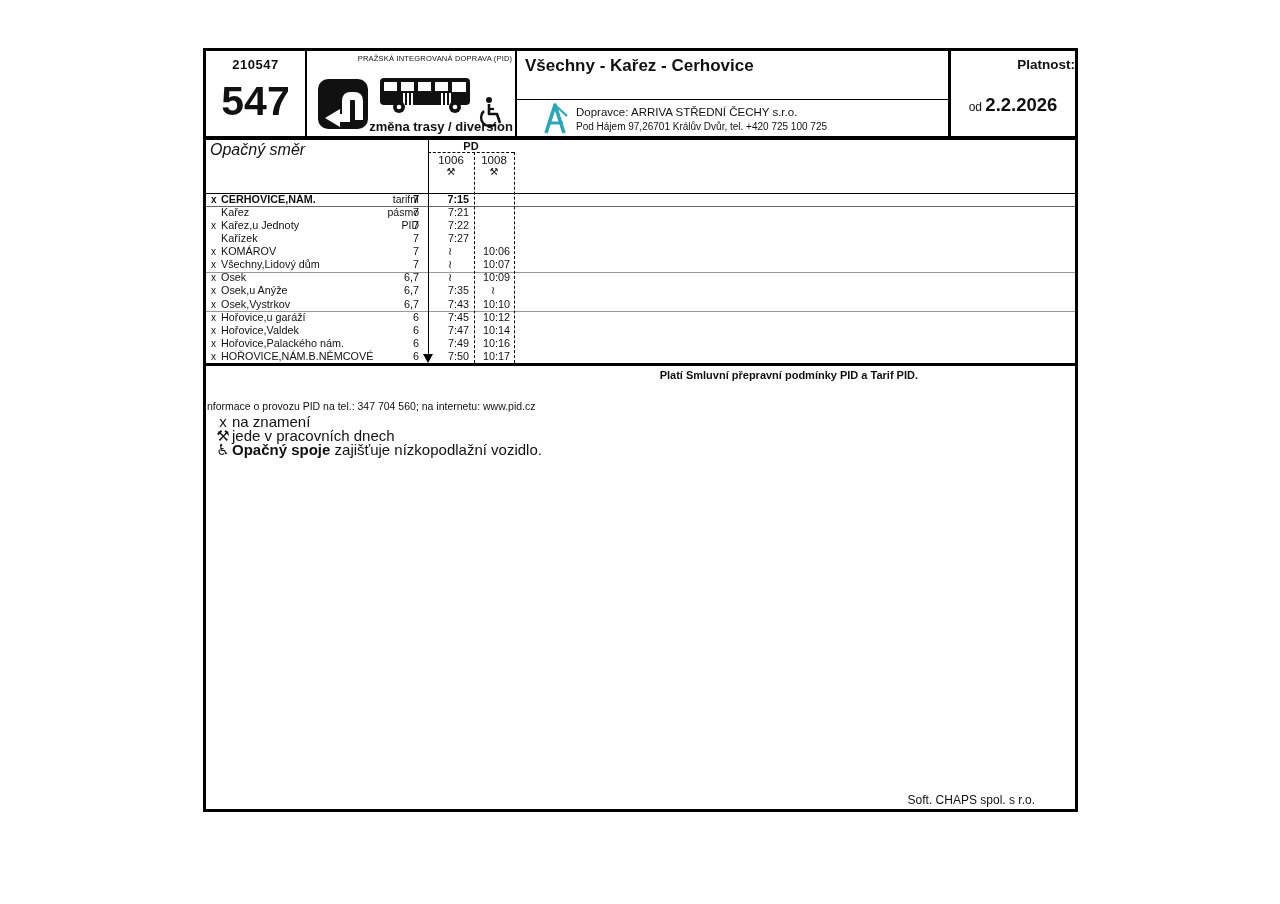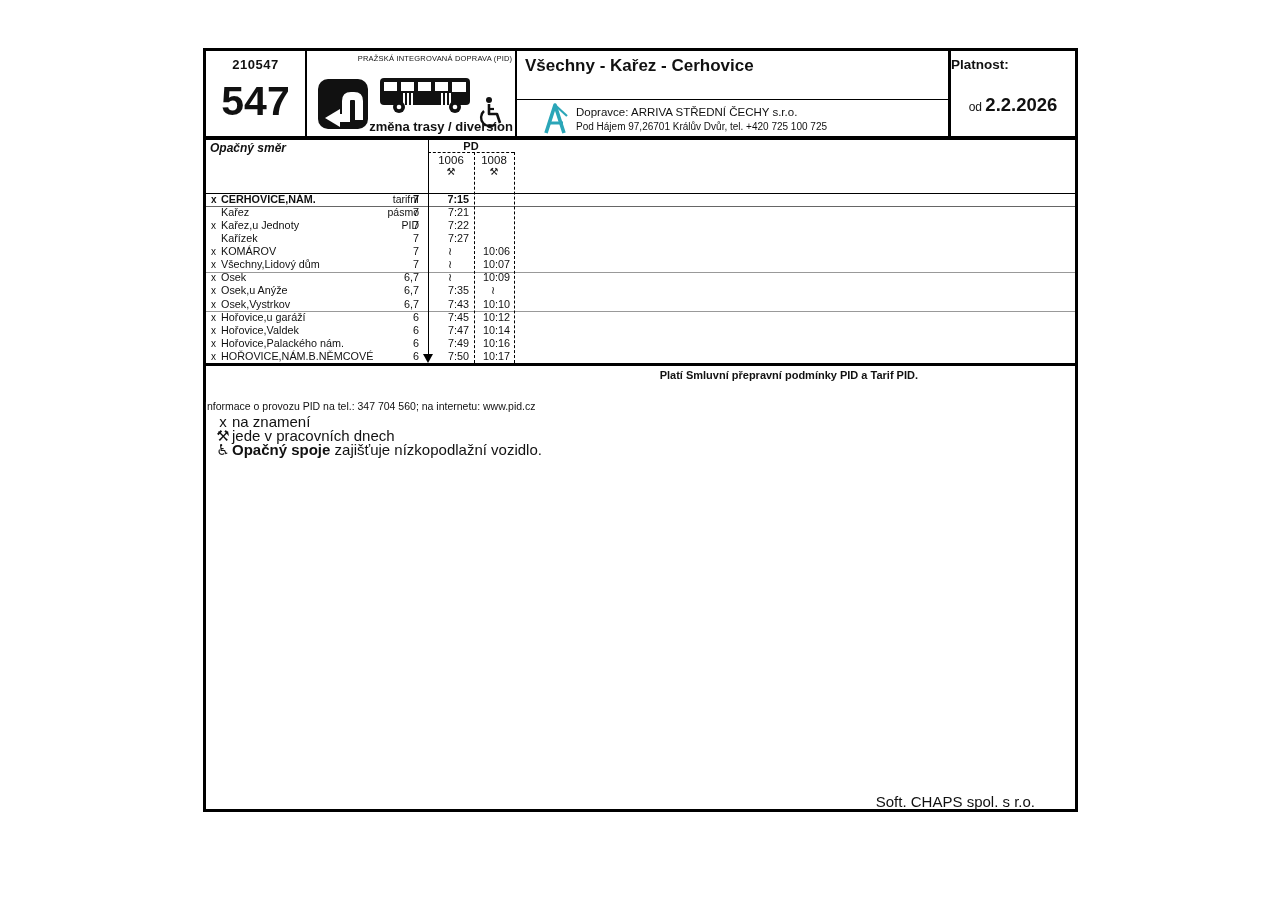--- a/index.html
+++ b/index.html
@@ -18,26 +18,26 @@
   .bus{left:74px;top:27px;}
   .wc{left:173px;top:45px;}
   .zmena{right:2px;bottom:2px;font-size:13px;font-weight:bold;white-space:nowrap;}
   .cell-title{left:311px;top:0;width:431px;height:85px;}
   .route-title{left:8px;top:5px;font-size:17px;font-weight:bold;white-space:nowrap;}
   .title-divider{left:0;top:48px;width:431px;height:0;border-top:1px solid #000;}
   .arriva-logo{left:26px;top:51px;}
   .op1{left:59px;top:55px;font-size:11.5px;white-space:nowrap;}
   .op2{left:59px;top:70px;font-size:10px;white-space:nowrap;}
   .cell-valid{left:742px;top:0;width:127px;height:85px;border-left:3px solid #000;}
-  .valid-label{left:0;top:6px;width:124px;text-align:left;font-size:13.5px;font-weight:bold;}
+  .valid-label{left:0;top:6px;width:124px;text-align:right;font-size:13.5px;font-weight:bold;}
   .valid-date{left:0;top:43px;width:124px;text-align:center;font-size:12px;white-space:nowrap;}
   .valid-date b{font-size:18.5px;}
   .head-bar{left:0;top:85px;width:869px;height:4px;background:#000;}
   
-  .opacny{left:4px;top:90px;font-size:12px;font-weight:bold;font-style:italic;}
+  .opacny{left:4px;top:90px;font-size:16px;font-weight:normal;font-style:italic;}
   .tarif{left:100px;top:99px;width:113px;text-align:right;font-size:10.5px;line-height:13px;margin-top:43px;}
   .pd{left:222px;top:89px;width:86px;text-align:center;font-size:11px;font-weight:bold;}
   .pd-dash{left:222px;top:101px;width:86px;height:0;border-top:1px dashed #000;}
   .trip1{left:222px;top:103px;width:46px;text-align:center;font-size:11.5px;}
   .trip2{left:268px;top:103px;width:40px;text-align:center;font-size:11.5px;}
   .sym1{left:222px;top:115px;width:46px;text-align:center;font-size:10px;}
   .sym2{left:268px;top:115px;width:40px;text-align:center;font-size:10px;}
   
   .rows{left:0;top:142px;width:308px;}
   .tt-row{display:flex;height:13.07px;align-items:center;font-size:10.8px;line-height:13px;}
@@ -59,21 +59,21 @@
   .vl-arrow{left:217px;top:303px;width:0;height:0;border-left:5px solid transparent;
             border-right:5px solid transparent;border-top:9px solid #000;}
   .vl-d1{left:268px;top:101px;width:0;height:211px;border-left:1px dashed #000;}
   .vl-d2{left:308px;top:101px;width:0;height:211px;border-left:1px dashed #000;}
   
   .plati{top:318px;right:157px;font-size:11px;font-weight:bold;white-space:nowrap;}
   .info{left:-2px;top:349px;font-size:10.5px;white-space:nowrap;}
   .note{left:8px;font-size:15px;white-space:nowrap;}
   .note .sym{display:inline-block;width:18px;text-align:center;}
   .n0{top:362px;} .n1{top:376px;} .n2{top:390px;}
-  .soft{top:742px;right:40px;font-size:15px;}
+  .soft{top:742px;right:40px;font-size:12px;}
 </style>
 </head>
 <body>
 
 <div class="page">
 
   <div class="abs cell-code">
     <div class="abs code-small">210547</div>
     <div class="abs code-big">547</div>
   </div>

